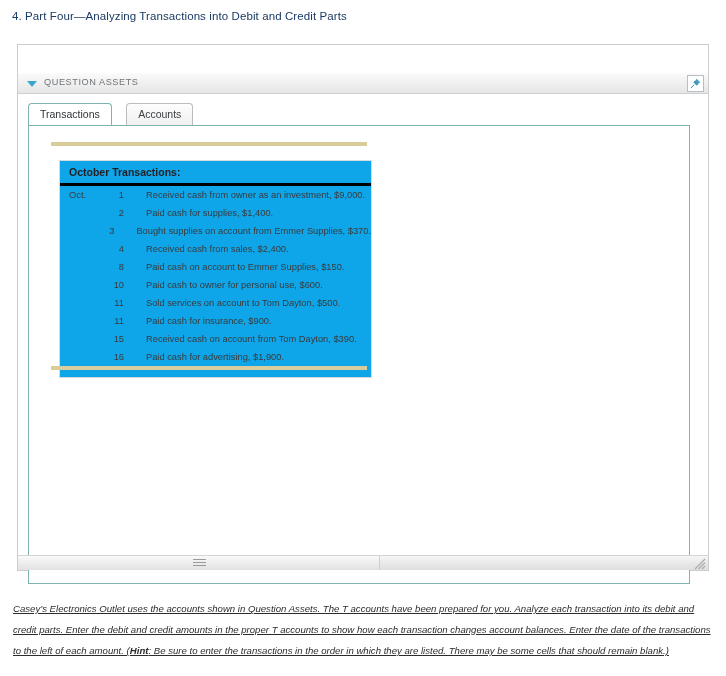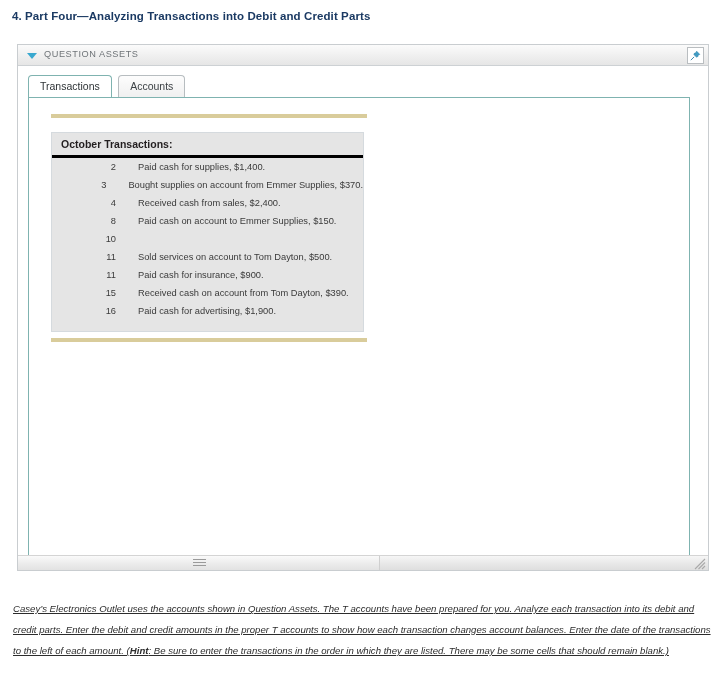--- a/index.html
+++ b/index.html
@@ -16,21 +16,21 @@
     overflow: hidden;
     position: relative;
   }
 
   
   .page-title {
     position: absolute;
     left: 12px;
     top: 10px;
     font-size: 11.5px;
-    font-weight: bold;
+    font-weight: normal;
     color: #1b3a63;
     letter-spacing: 0.1px;
     white-space: nowrap;
   }
 
   
   .qa-panel {
     position: absolute;
     left: 17px;
     top: 44px;
@@ -40,20 +40,21 @@
     background: #ffffff;
     box-sizing: border-box;
   }
 
   .qa-header {
     position: relative;
     height: 21px;
     background: linear-gradient(to bottom, #fbfbfb 0%, #efefef 55%, #e6e6e6 100%);
     border-bottom: 1px solid #cdd1d4;
     box-sizing: border-box;
+    margin-top: 28px;
   }
   .qa-header-caret {
     position: absolute;
     left: 9px;
     top: 8px;
     width: 0;
     height: 0;
     border-left: 5px solid transparent;
     border-right: 5px solid transparent;
     border-top: 6px solid #39a8cf;
@@ -98,21 +99,21 @@
     padding: 0 11px;
     font-size: 10.5px;
     color: #3d4246;
     border: 1px solid #b7bdc0;
     border-bottom: none;
     border-radius: 4px 4px 0 0;
     background: linear-gradient(to bottom, #fdfdfd 0%, #f0f0f0 100%);
     box-sizing: border-box;
     cursor: pointer;
     vertical-align: bottom;
-    margin-right: 2px;
+    margin-right: 10px;
   }
   .tab.active {
     background: #ffffff;
     border-color: #7fb3b0;
     color: #2e3336;
     z-index: 3;
   }
 
   
   .tab-body {
@@ -143,25 +144,25 @@
     width: 316px;
     height: 4px;
     background: #d9cc9b;
   }
   .rule.top { top: 16px; }
   .rule.bottom { top: 240px; }
 
   
   .trans-table {
     position: absolute;
-    left: 22px;
+    left: 30px;
     top: 34px;
     width: 313px;
     border: 1px solid #d5dade;
-    background: #e5e5e5;
+    background: #0ea5e9;
     box-sizing: border-box;
   }
   .trans-head {
     font-size: 10.5px;
     font-weight: bold;
     color: #231f20;
     padding: 5px 0 5px 9px;
     border-bottom: 3px solid #000000;
   }
   .trans-rows {
@@ -279,20 +280,25 @@
 
   <div class="tab-body">
     <span class="tab-notch"></span>
 
     <div class="rule top"></div>
 
     <div class="trans-table">
       <div class="trans-head">October Transactions:</div>
       <div class="trans-rows">
 
+      <div class="trow">
+            <span class="c-month">Oct.</span>
+            <span class="c-day">1</span>
+            <span class="c-desc">Received cash from owner as an investment, $9,000.</span>
+          </div>
           <div class="trow">
             <span class="c-month"></span>
             <span class="c-day">2</span>
             <span class="c-desc">Paid cash for supplies, $1,400.</span>
           </div>
           <div class="trow">
             <span class="c-month"></span>
             <span class="c-day">3</span>
             <span class="c-desc">Bought supplies on account from Emmer Supplies, $370.</span>
           </div>
@@ -302,20 +308,21 @@
             <span class="c-desc">Received cash from sales, $2,400.</span>
           </div>
           <div class="trow">
             <span class="c-month"></span>
             <span class="c-day">8</span>
             <span class="c-desc">Paid cash on account to Emmer Supplies, $150.</span>
           </div>
           <div class="trow">
             <span class="c-month"></span>
             <span class="c-day">10</span>
+            <span class="c-desc">Paid cash to owner for personal use, $600.</span>
           </div>
           <div class="trow">
             <span class="c-month"></span>
             <span class="c-day">11</span>
             <span class="c-desc">Sold services on account to Tom Dayton, $500.</span>
           </div>
           <div class="trow">
             <span class="c-month"></span>
             <span class="c-day">11</span>
             <span class="c-desc">Paid cash for insurance, $900.</span>

